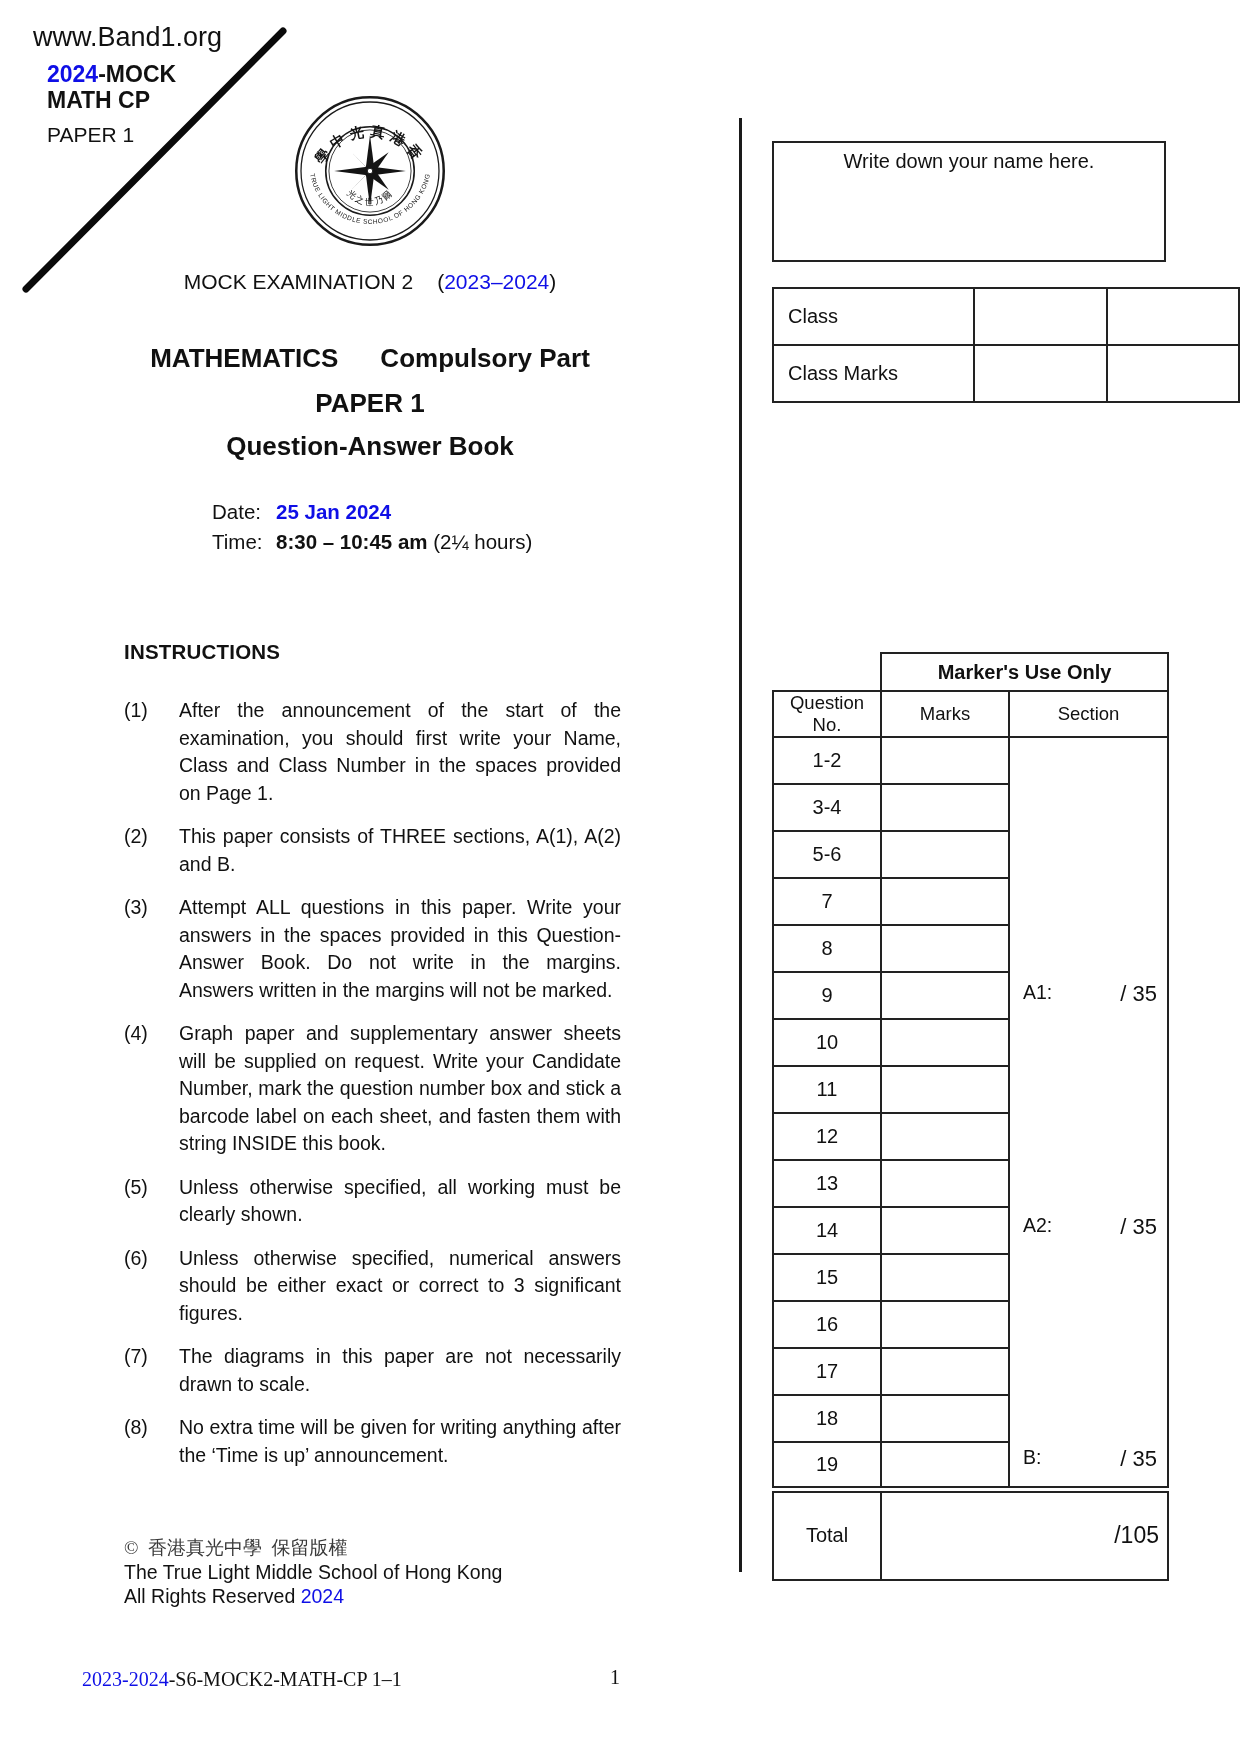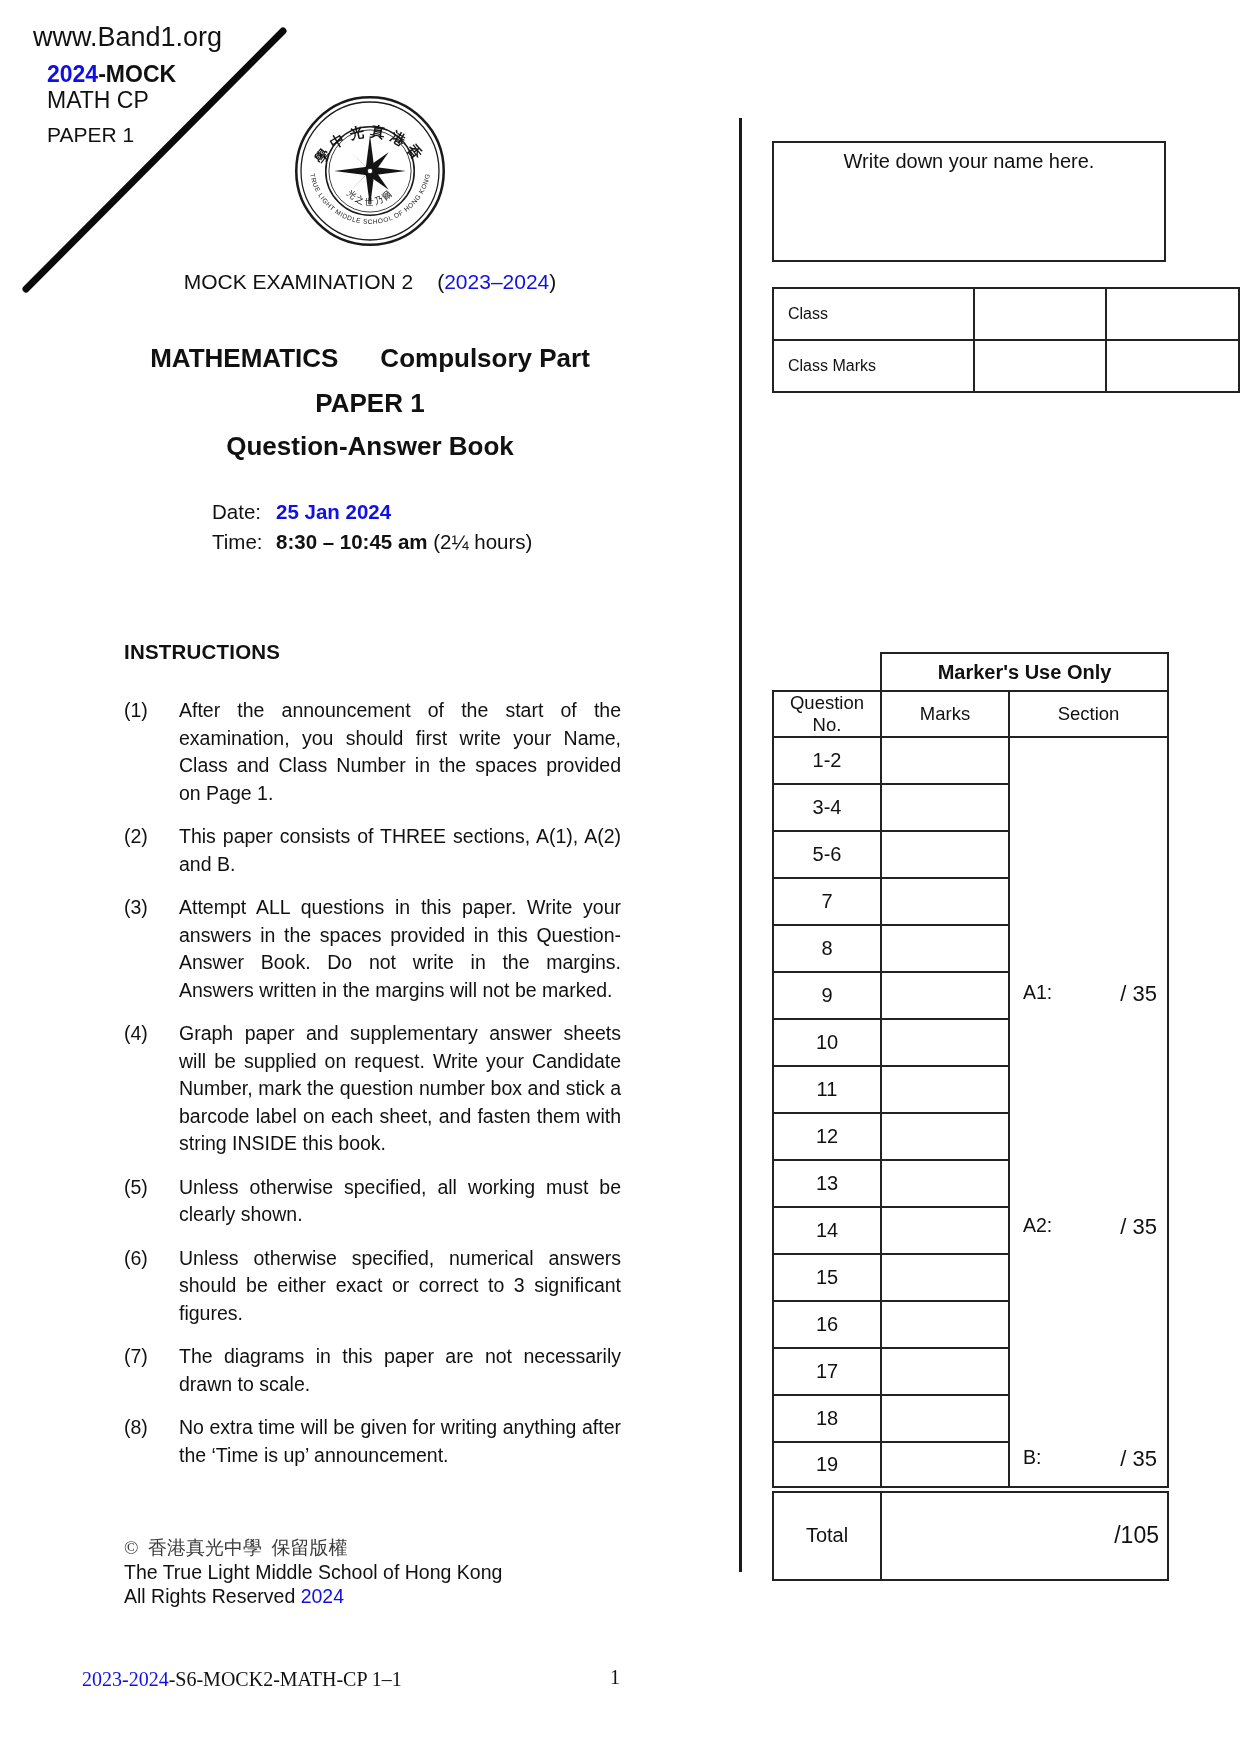--- a/index.html
+++ b/index.html
@@ -46,21 +46,21 @@
   .page-num{left:600px;top:1666px;width:30px;text-align:center;font-family:"Liberation Serif", serif;font-size:20px;}
 
   
   .divider{left:739px;top:118px;width:3px;height:1454px;background:#1a1a1a;}
 
   .name-box{left:772px;top:141px;width:390px;height:117px;border:2.5px solid #222;}
   .name-box .nb-label{margin-top:7px;text-align:center;font-size:20px;}
 
   table{border-collapse:collapse;}
   .class-table{left:772px;top:287px;}
-  .class-table td{border:2.3px solid #222;font-size:16px;padding:16px;margin-top:30px;}
+  .class-table td{border:2.3px solid #222;font-size:20px;padding:16px;margin-top:30px;}
   .class-table .lbl-cell{width:177px;padding-left:14px;}
   .class-table .data-cell{width:105px;}
   .class-table tr{height:50px;}
 
   .marker-table{left:772px;top:652px;}
   .marker-table td{border:2.2px solid #222;padding:0;font-size:19px;}
   .marker-table td.blank{border:none;}
   .marker-table .mk-title{height:36px;text-align:center;font-weight:bold;font-size:20px;}
   .marker-table .hdr td{height:34px;text-align:center;font-size:18.5px;}
   .marker-table .qrow{height:47px;}
@@ -73,21 +73,21 @@
   .marker-table .total-lbl{text-align:center;font-size:20px;}
   .marker-table .total-score{text-align:right;padding-right:8px;font-size:23px;}
 </style>
 </head>
 <body>
 
 <div class="page">
 
   <div class="abs wm-site">www.Band1.org</div>
   <div class="abs wm-mock"><span class="blue" style="color: rgb(15, 15, 230);">2024</span><span>-MOCK</span></div>
-  <div class="abs wm-subcode" style="left:47px;top:87px;font-size:23px;font-weight:normal;text-align:right;">MATH CP</div>
+  <div class="abs wm-subcode" style="left:47px;top:87px;font-size:23px;font-weight:bold;text-align:right;">MATH CP</div>
   <div class="abs wm-paper">PAPER 1</div>
   <svg class="abs slash-svg" viewBox="0 0 320 320">
     <line x1="26" y1="289" x2="283" y2="31" stroke="#0a0a0a" stroke-width="7" stroke-linecap="round"></line>
   </svg>
 
   <svg class="abs logo-svg" viewBox="0 0 150 150">
     <defs>
       <path id="arcTop" d="M 25 83 A 51 51 0 0 1 125 83"></path>
       <path id="arcBottom" d="M 18 78 A 58 58 0 0 0 132 78"></path>
       <path id="arcMotto" d="M 52 95 A 28 28 0 0 0 98 95"></path>

